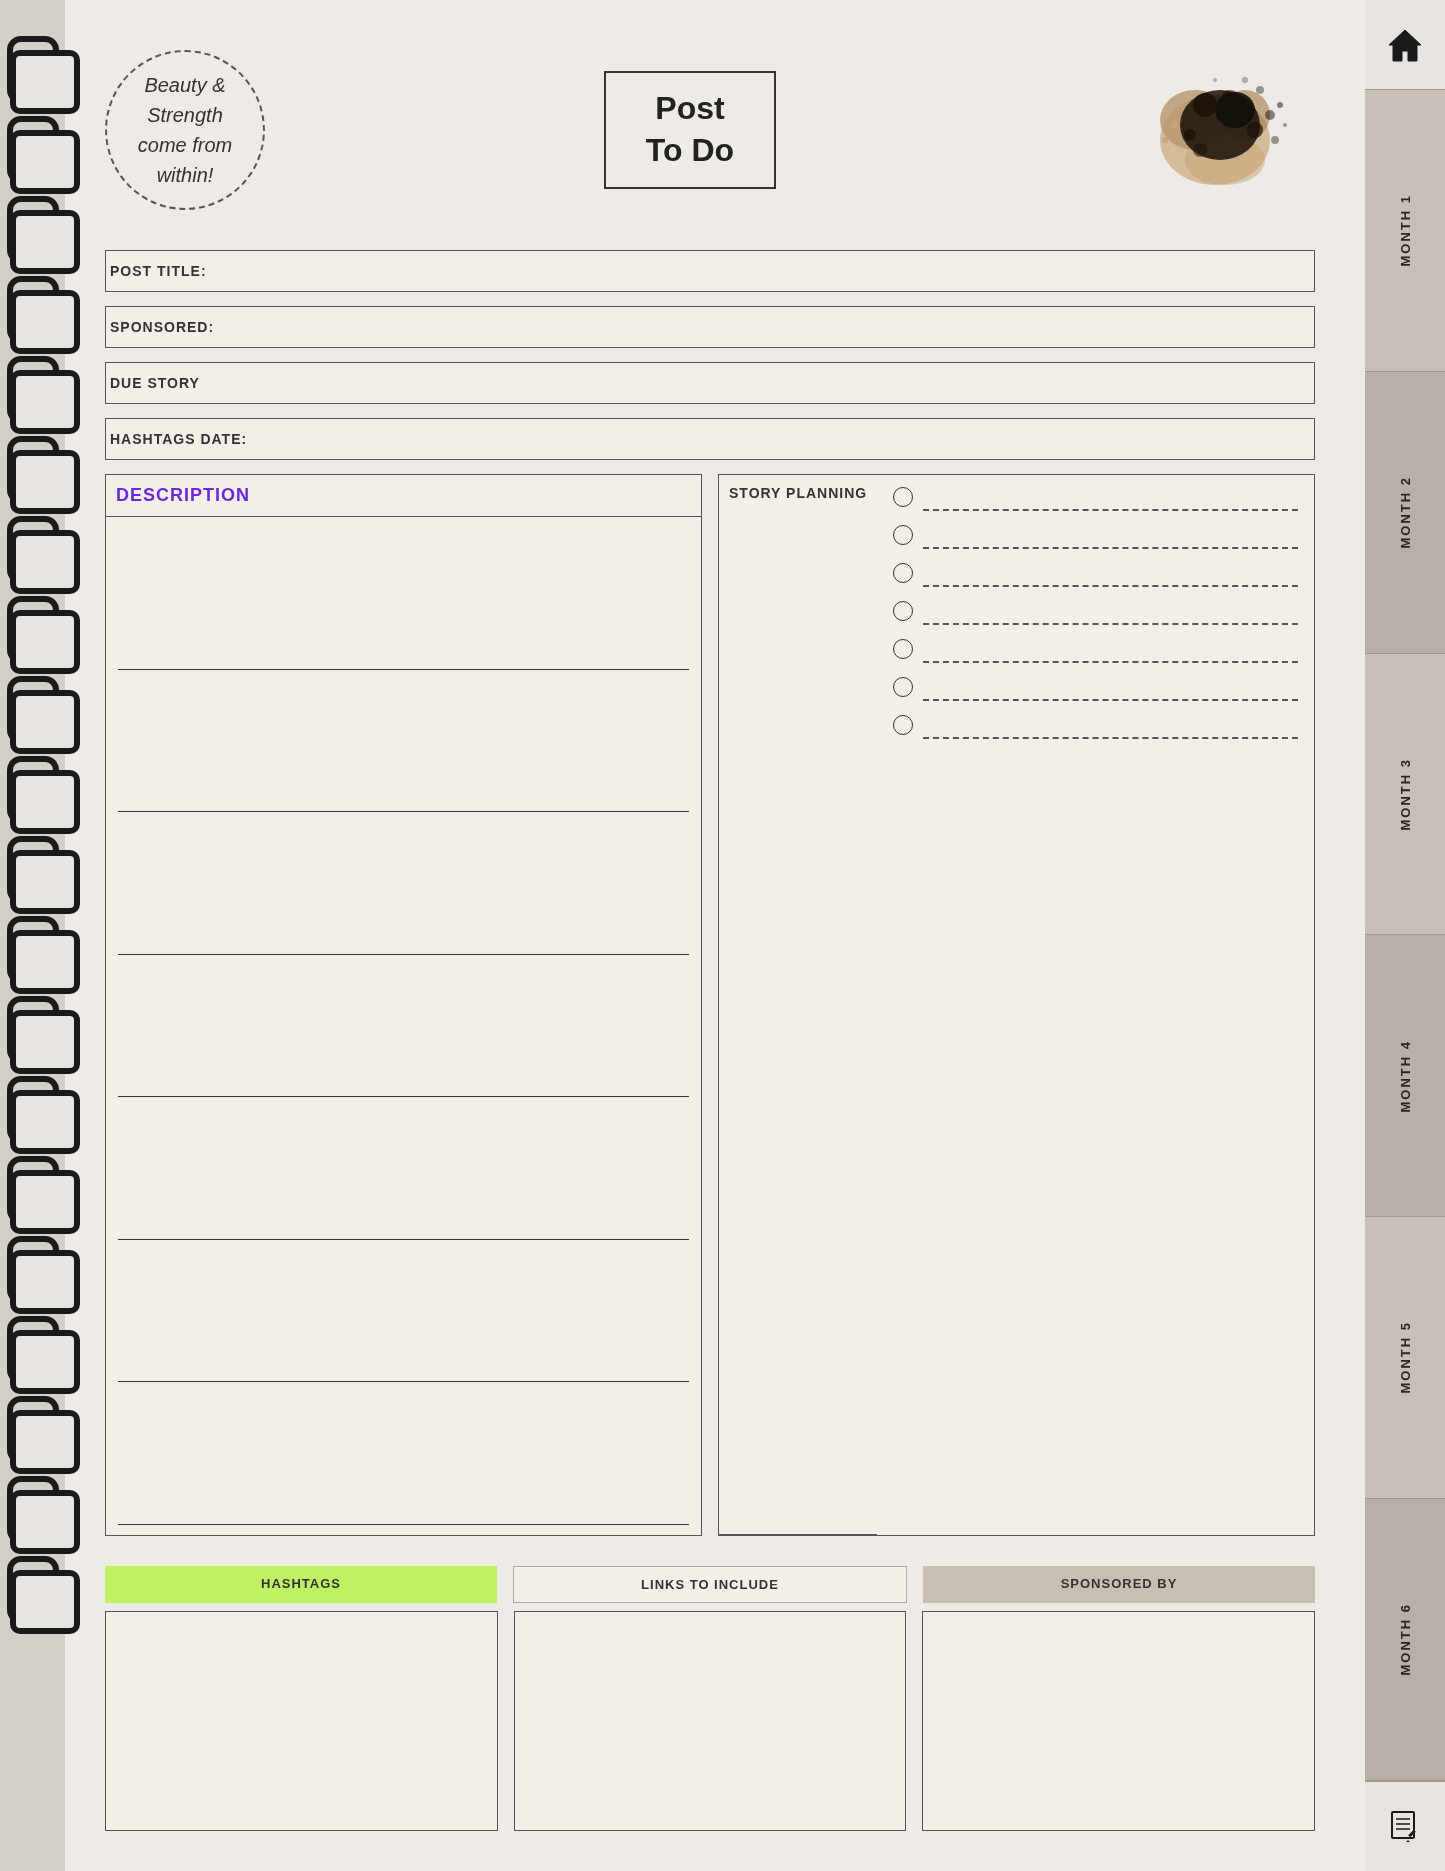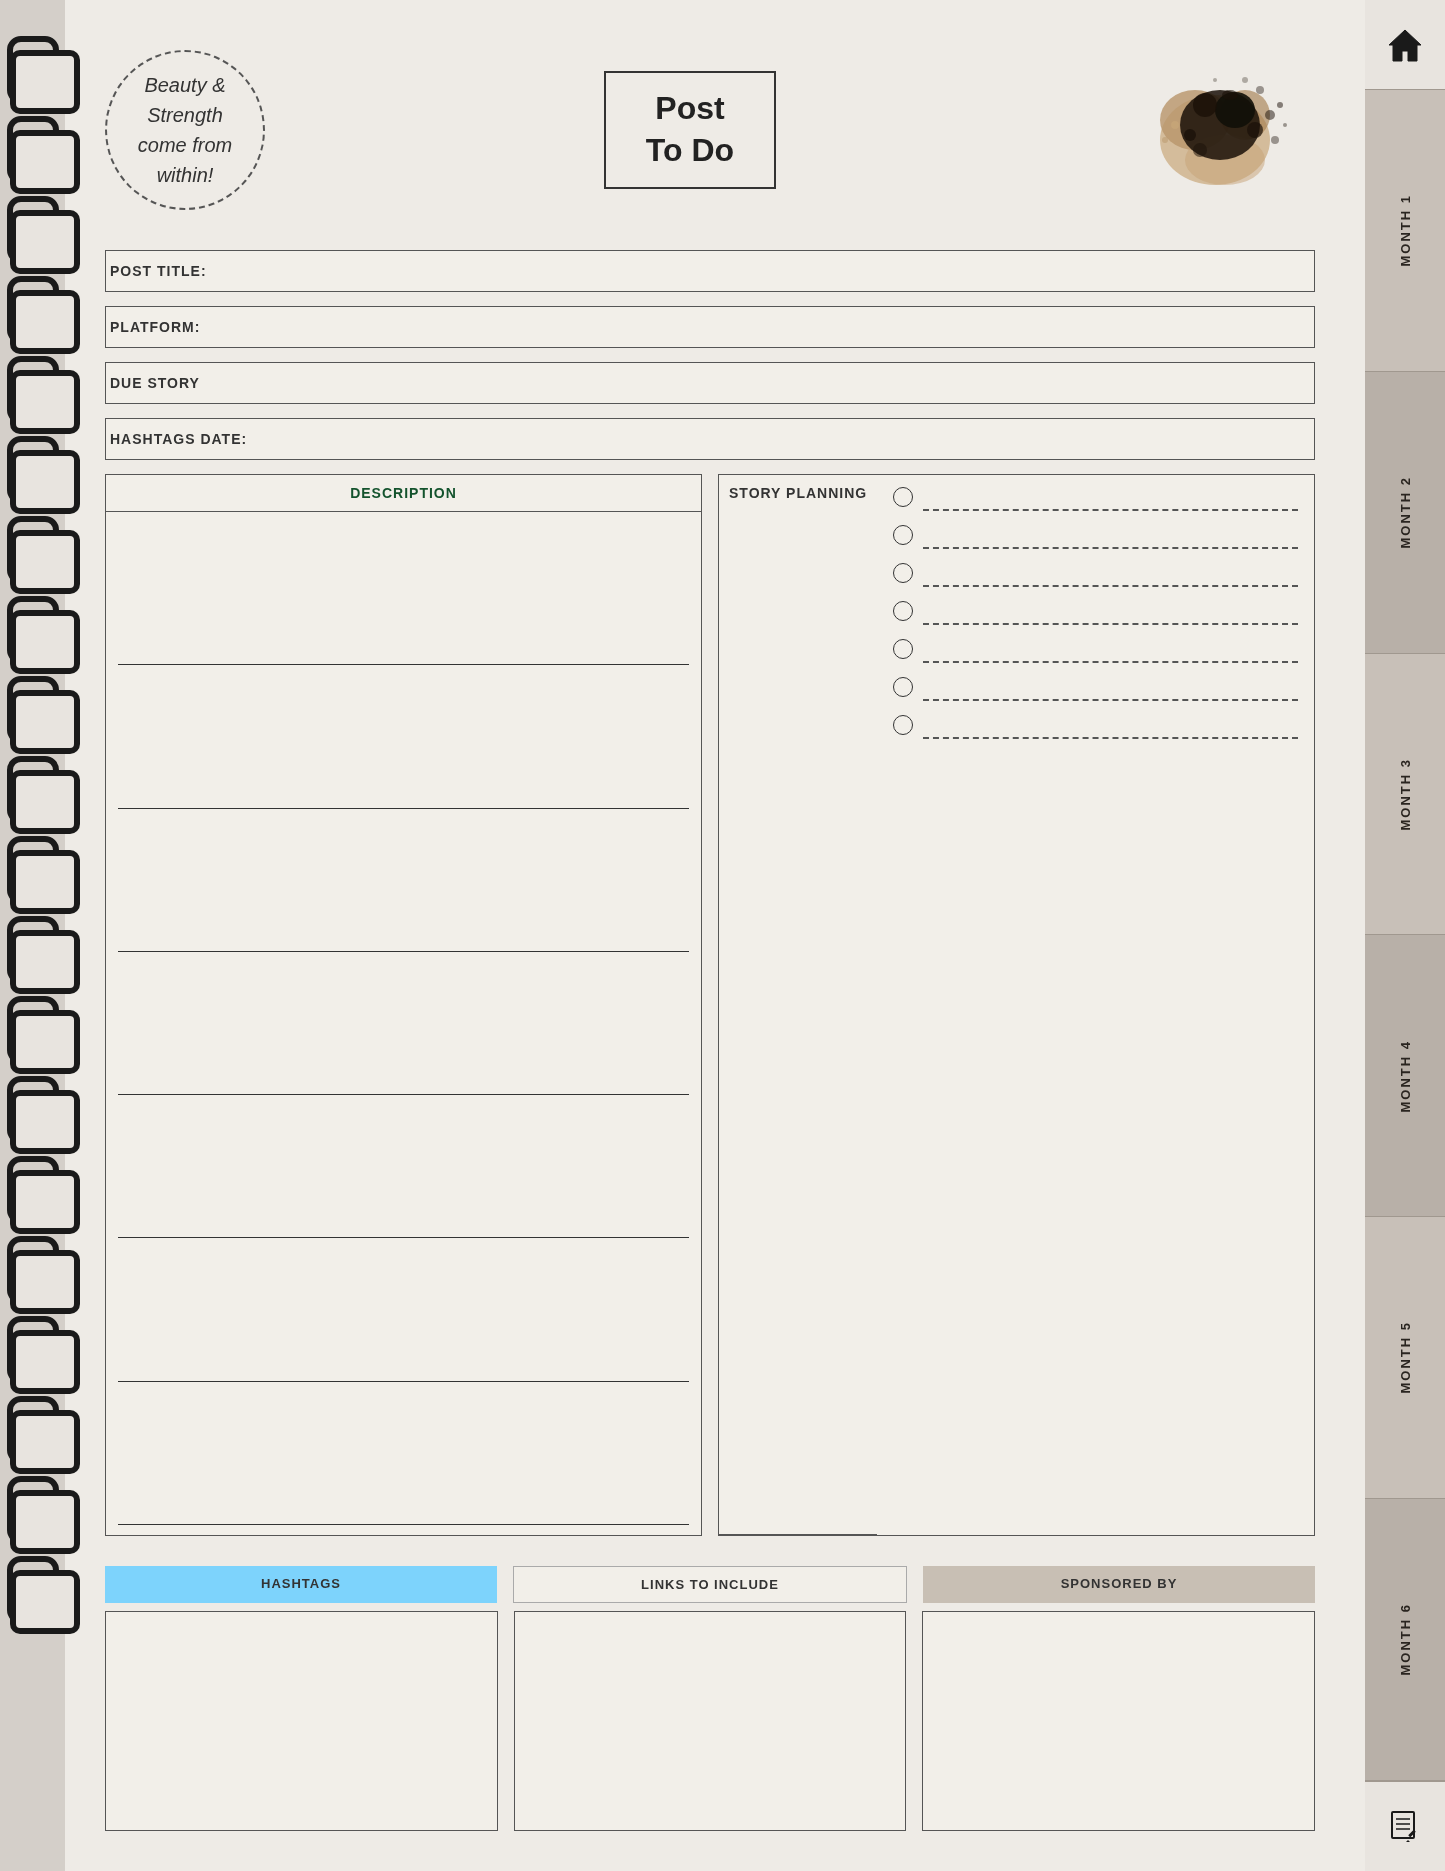--- a/index.html
+++ b/index.html
@@ -199,25 +199,24 @@
     .description-col {
       flex: 1;
       display: flex;
       flex-direction: column;
       border: 1.5px solid #555;
     }
 
     .description-header {
       border-bottom: 1.5px solid #555;
       padding: 10px;
-      text-align: center;
-      font-size: 14px;
+      font-size: 18px;
       font-weight: bold;
       letter-spacing: 1px;
-      color: #14532d;
+      color: #6d28d9;
       background: #f2efe9;
     }
 
     .description-lines {
       flex: 1;
       display: flex;
       flex-direction: column;
       padding: 10px 12px;
       gap: 0;
       background: #f2efe9;
@@ -299,21 +298,21 @@
       flex: 1;
       padding: 10px 16px;
       text-align: center;
       font-size: 13px;
       font-weight: bold;
       letter-spacing: 1px;
       color: #333;
     }
 
     .bottom-label.hashtags-label {
-      background: #7dd3fc;
+      background: #bef264;
     }
 
     .bottom-label.links-label {
       background: #f2efe9;
       border: 1px solid #aaa;
     }
 
     .bottom-label.sponsored-label {
       background: #c8bfb4;
     }
@@ -402,21 +401,21 @@
         <circle cx="130" cy="30" r="3" fill="#1a1008" opacity="0.3"></circle>
         <circle cx="100" cy="30" r="2" fill="#1a1008" opacity="0.3"></circle>
       </svg>
     </div>
   </div>
 
   <div class="form-field">
     <span>POST TITLE:</span>
   </div>
   <div class="form-field">
-    <span>PLATFORM:</span>
+    <span>SPONSORED:</span>
   </div>
   <div class="form-field">
     <span>DUE STORY</span>
   </div>
   <div class="form-field">
     <span>HASHTAGS DATE:</span>
   </div>
 
   <div class="two-col-section">
 

